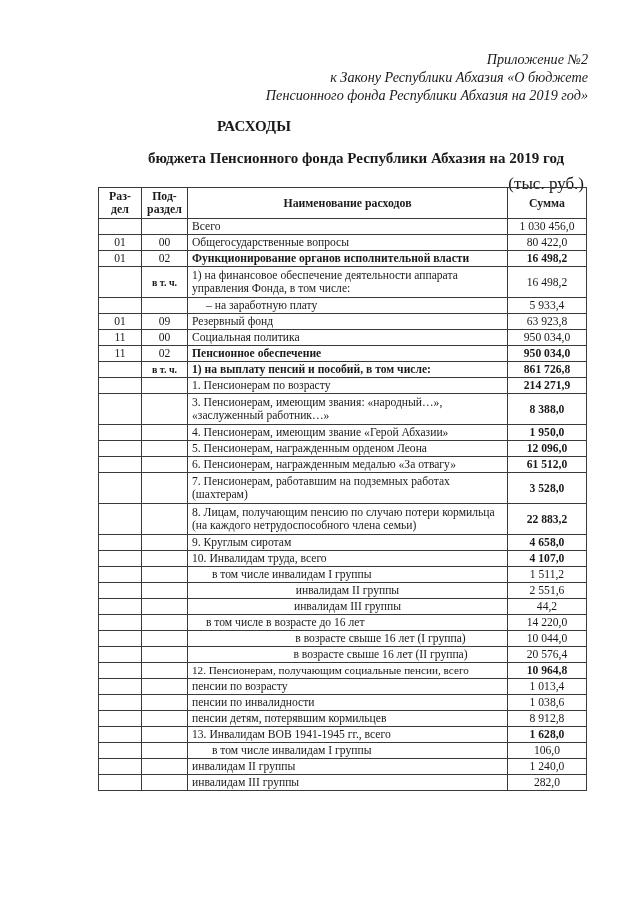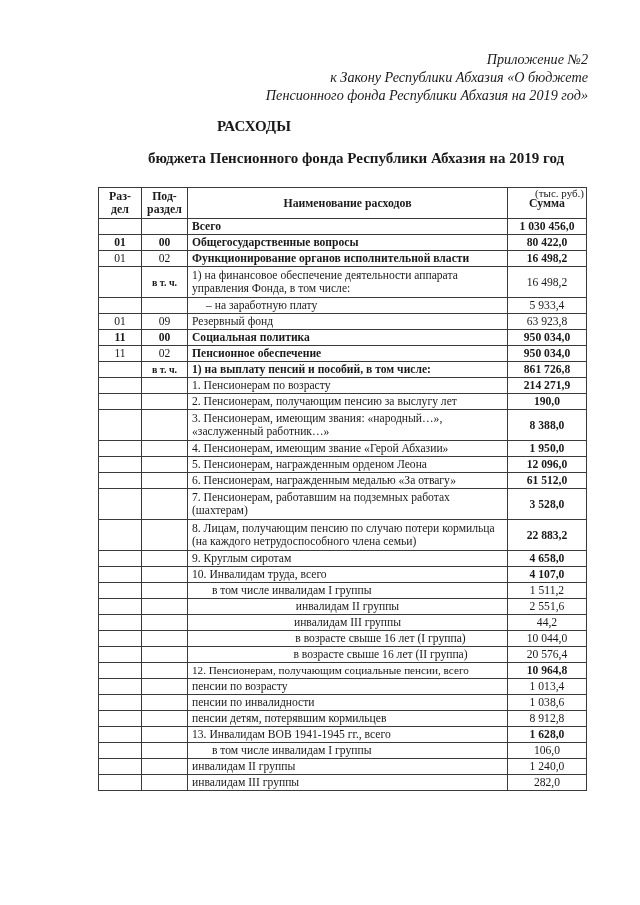--- a/index.html
+++ b/index.html
@@ -14,35 +14,35 @@
   }
   .title {
     position: absolute; left: 0; width: 508px; top: 118px;
     text-align: center; font-weight: bold; font-size: 15px;
   }
   .subtitle {
     position: absolute; left: 0; width: 640px; top: 150px;
     text-align: center; font-weight: bold; font-size: 15px; padding-left: 56px; box-sizing: border-box; margin-left: 8px;
   }
   .units {
-    position: absolute; right: 56px; top: 187px; font-size: 11px; padding-left: 28px;
+    position: absolute; right: 56px; top: 174px; font-size: 17px; padding-left: 28px;
   }
   table.budget {
     position: absolute; left: 98px; top: 187px;
     width: 488px; border-collapse: collapse; table-layout: fixed;
     font-size: 11.6px; line-height: 13px;
   }
   table.budget td, table.budget th {
     border: 1px solid #3a3a3a; padding: 1px 4px; vertical-align: middle;
   }
   table.budget th { font-weight: bold; text-align: center; height: 28px; font-size: 11.8px; line-height: 13px; }
   col.c1 { width: 43px; } col.c2 { width: 46px; } col.c3 { width: 320px; } col.c4 { width: 79px; }
   td.code { text-align: center; }
   td.amt { text-align: center; }
-  tr.b td { font-weight: bold; }
+  tr.b td { font-weight: normal; }
   td.b { font-weight: bold; }
   td.small { font-size: 10px; font-weight: bold; }
   .ind1 { padding-left: 24px !important; }
   .ind1b { padding-left: 18px !important; font-family: Liberation Serif, serif; }
   .ctr { text-align: center; }
   tr td { height: 13px; }
   tr.two td { height: 28px; }
 </style>
 </head>
 <body>
@@ -126,26 +126,20 @@
       <td class="code small">в т. ч.</td>
       <td class="b">1) на выплату пенсий и пособий, в том числе:</td>
       <td class="amt b">861 726,8</td>
     </tr>
     <tr>
       <td class="code"></td>
       <td class="code"></td>
       <td>1. Пенсионерам по возрасту</td>
       <td class="amt b">214 271,9</td>
     </tr>
-    <tr>
-      <td class="code"></td>
-      <td class="code"></td>
-      <td>2. Пенсионерам, получающим пенсию за выслугу лет</td>
-      <td class="amt b">190,0</td>
-    </tr>
     <tr class="two">
       <td class="code"></td>
       <td class="code"></td>
       <td>3. Пенсионерам, имеющим звания: «народный…», «заслуженный работник…»</td>
       <td class="amt b">8 388,0</td>
     </tr>
     <tr>
       <td class="code"></td>
       <td class="code"></td>
       <td>4. Пенсионерам, имеющим звание «Герой Абхазии»</td>
@@ -201,20 +195,26 @@
     </tr>
     <tr>
       <td class="code"></td>
       <td class="code"></td>
       <td class="ctr">инвалидам III группы</td>
       <td class="amt">44,2</td>
     </tr>
     <tr>
       <td class="code"></td>
       <td class="code"></td>
+      <td class="ind1b">в том числе в возрасте до 16 лет</td>
+      <td class="amt">14 220,0</td>
+    </tr>
+    <tr>
+      <td class="code"></td>
+      <td class="code"></td>
       <td class="ctr" style="padding-left:70px">в возрасте свыше 16 лет (I группа)</td>
       <td class="amt">10 044,0</td>
     </tr>
     <tr>
       <td class="code"></td>
       <td class="code"></td>
       <td class="ctr" style="padding-left:70px">в возрасте свыше 16 лет (II группа)</td>
       <td class="amt">20 576,4</td>
     </tr>
     <tr>

